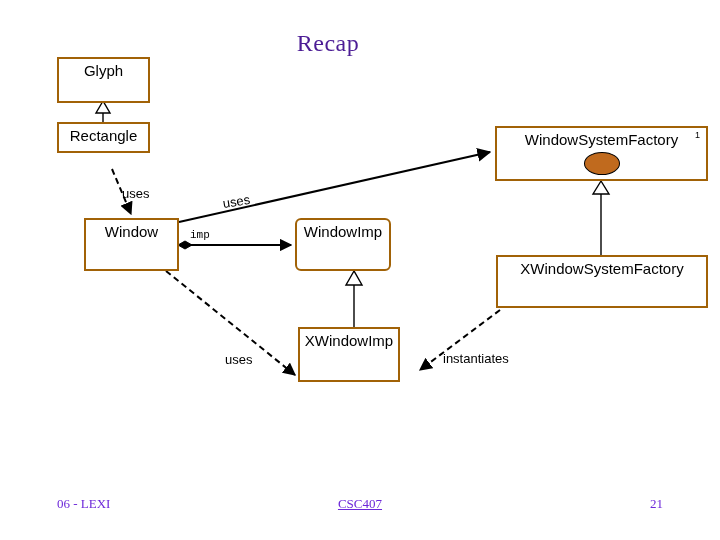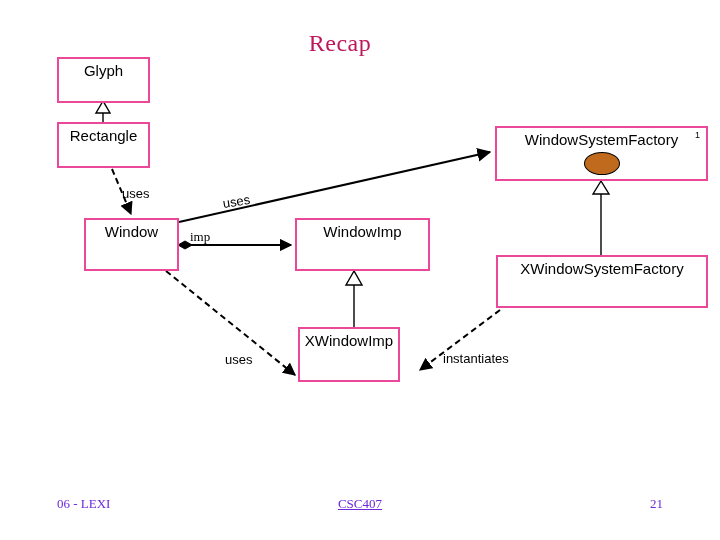--- a/index.html
+++ b/index.html
@@ -28,29 +28,28 @@
   }
   
   .slide-title {
     position: absolute;
     left: 0;
     top: 30px;
     width: 656px;
     text-align: center;
     font-family: "Liberation Serif", "DejaVu Serif", serif;
     font-size: 24px;
-    color: #be185d;
+    color: #4c1d95;
     letter-spacing: 0.5px;
-    padding-left: 12px;
   }
   
   .uml-box {
     position: absolute;
     box-sizing: border-box;
-    border: 2px solid #ec4899;
+    border: 2px solid #a16207;
     background: #ffffff;
   }
   .uml-box .box-title {
     position: absolute;
     left: 0;
     right: 0;
     top: 3px;
     text-align: center;
     font-family: "Liberation Sans", sans-serif;
     font-size: 15px;
@@ -79,22 +78,22 @@
   
   .edge-label {
     position: absolute;
     font-family: "Liberation Sans", sans-serif;
     font-size: 13px;
     color: #000000;
     white-space: nowrap;
     background: transparent;
   }
   .edge-label.mono {
-    font-family: Liberation Serif, serif;
-    font-size: 13px;
+    font-family: Liberation Mono, monospace;
+    font-size: 11px;
   }
   .edge-label.tilt {
     transform: rotate(-9deg);
     transform-origin: left bottom;
   }
   
   .footer-item {
     position: absolute;
     top: 496px;
     font-family: "Liberation Serif", "DejaVu Serif", serif;
@@ -165,29 +164,29 @@
       <line x1="500" y1="310" x2="420" y2="370" stroke="#000000" stroke-width="2" stroke-dasharray="6,4" marker-end="url(#arrow-dashed)"></line>
     </g>
   </svg>
 
   <div class="slide-title">Recap</div>
 
   <div class="uml-box" style="left:57px; top:57px; width:93px; height:46px;">
     <div class="box-title">Glyph</div>
   </div>
 
-  <div class="uml-box" style="left:57px; top:122px; width:93px; height:46px;">
+  <div class="uml-box" style="left:57px; top:122px; width:93px; height:31px;">
     <div class="box-title">Rectangle</div>
   </div>
 
   <div class="uml-box" style="left:84px; top:218px; width:95px; height:53px;">
     <div class="box-title">Window</div>
   </div>
 
-  <div class="uml-box" style="left:295px; top:218px; width:135px; height:53px;">
+  <div class="uml-box" style="left:295px; top:218px; width:96px; height:53px;border-radius:6px;">
     <div class="box-title">WindowImp</div>
   </div>
 
   <div class="uml-box" style="left:495px; top:126px; width:213px; height:55px;">
     <div class="box-title">WindowSystemFactory</div>
     <div class="box-badge">1</div>
     <div class="box-ellipse"></div>
   </div>
 
   <div class="uml-box" style="left:496px; top:255px; width:212px; height:53px;">

